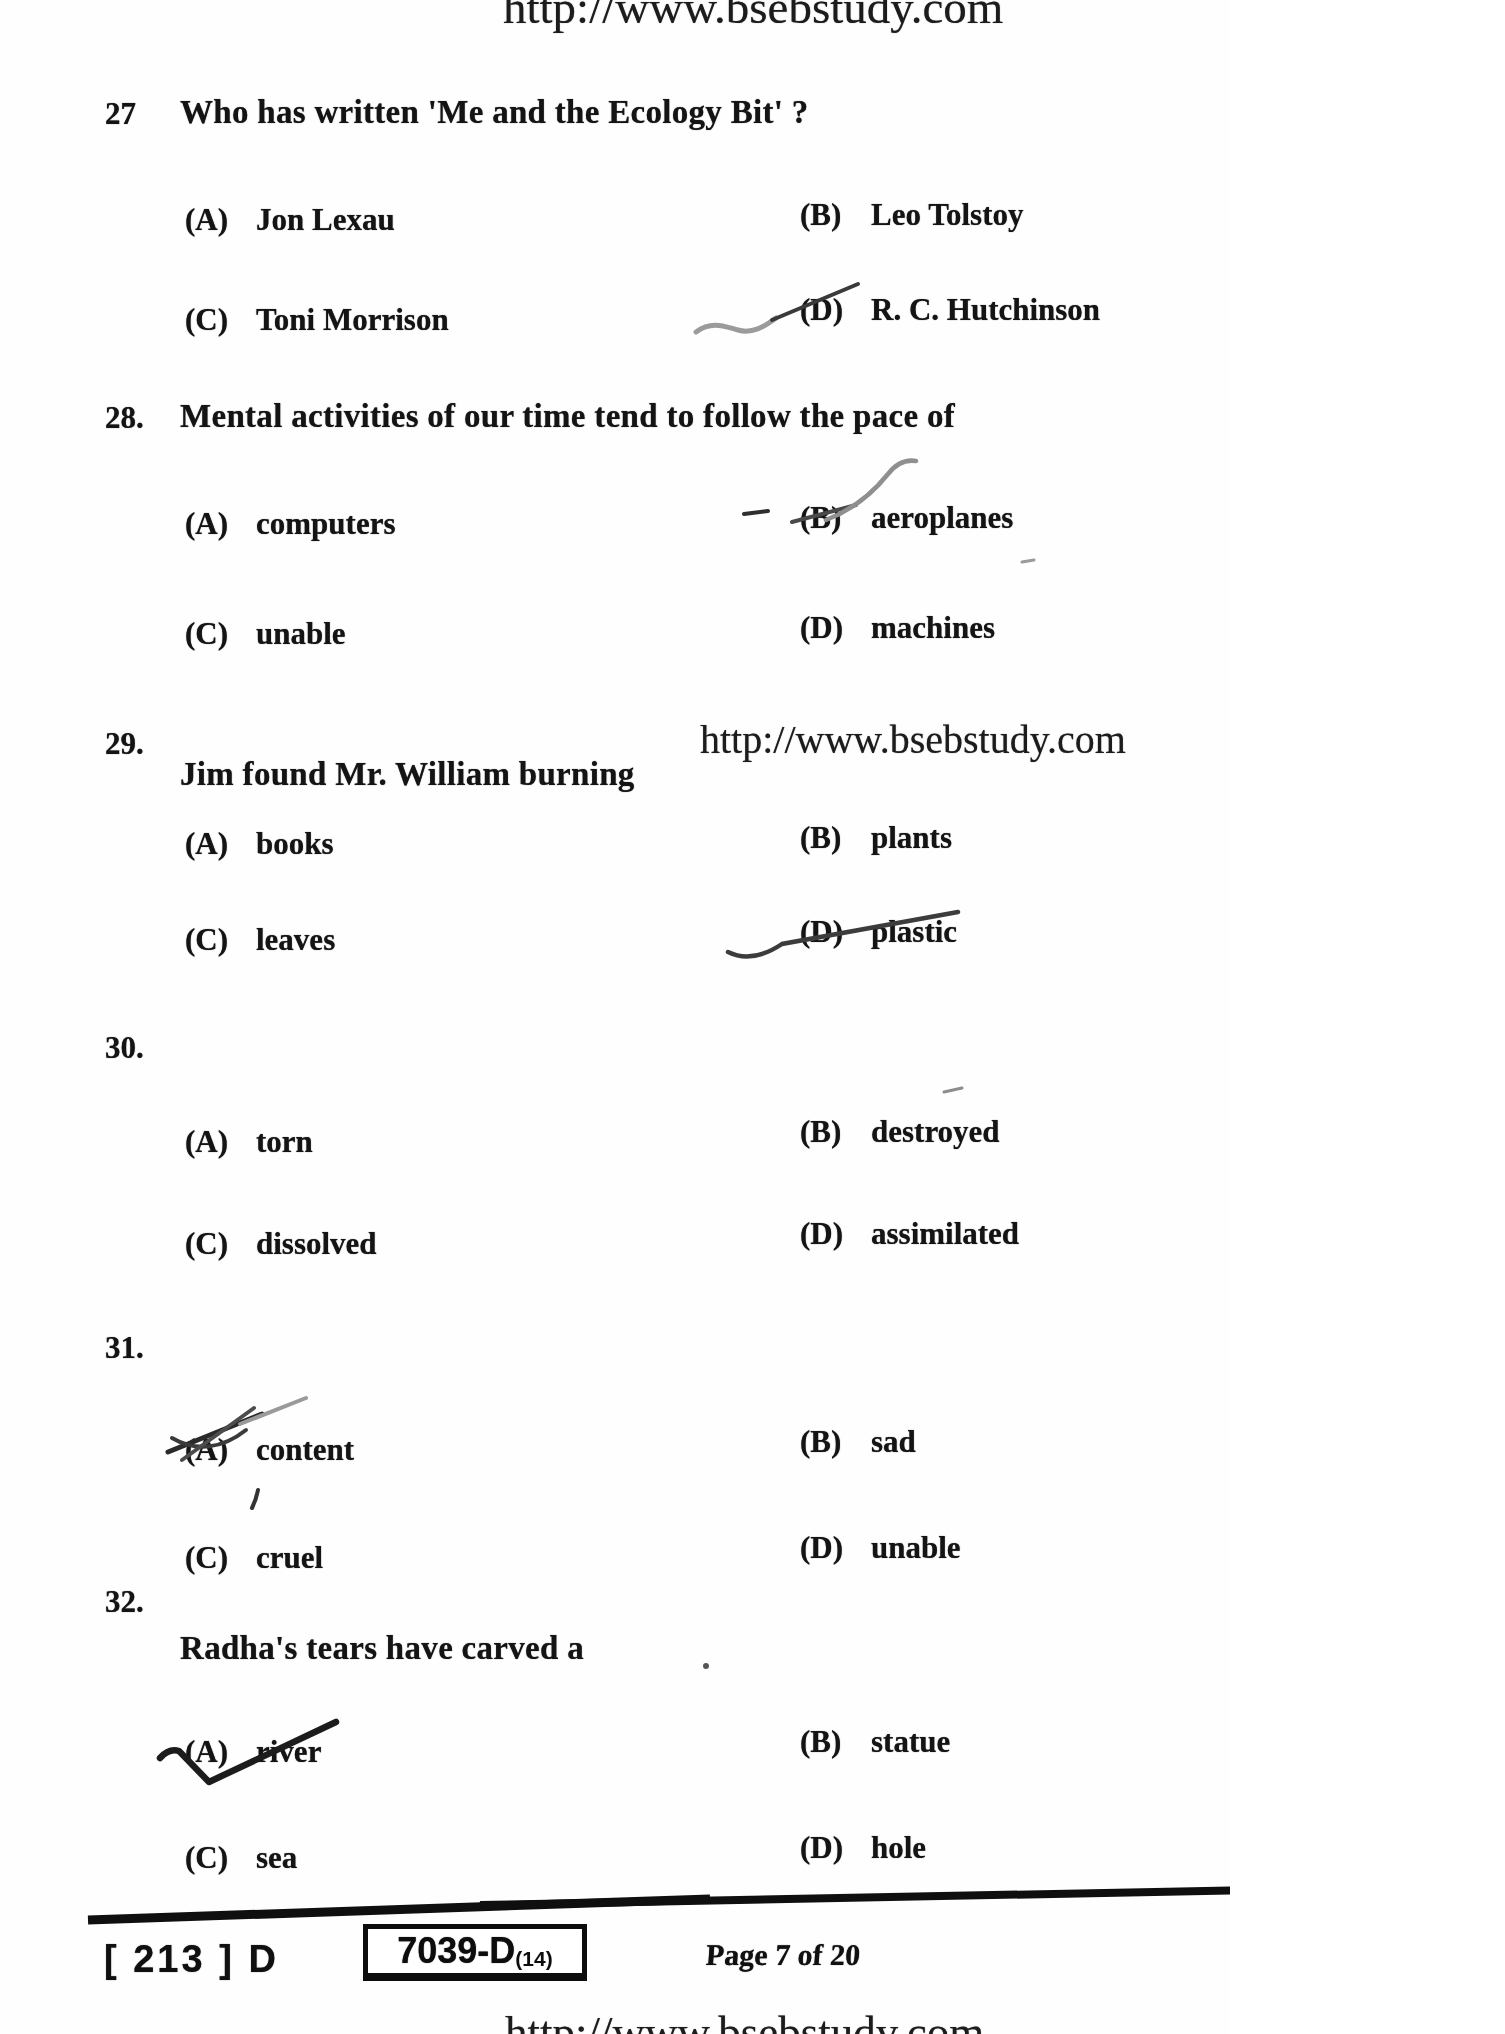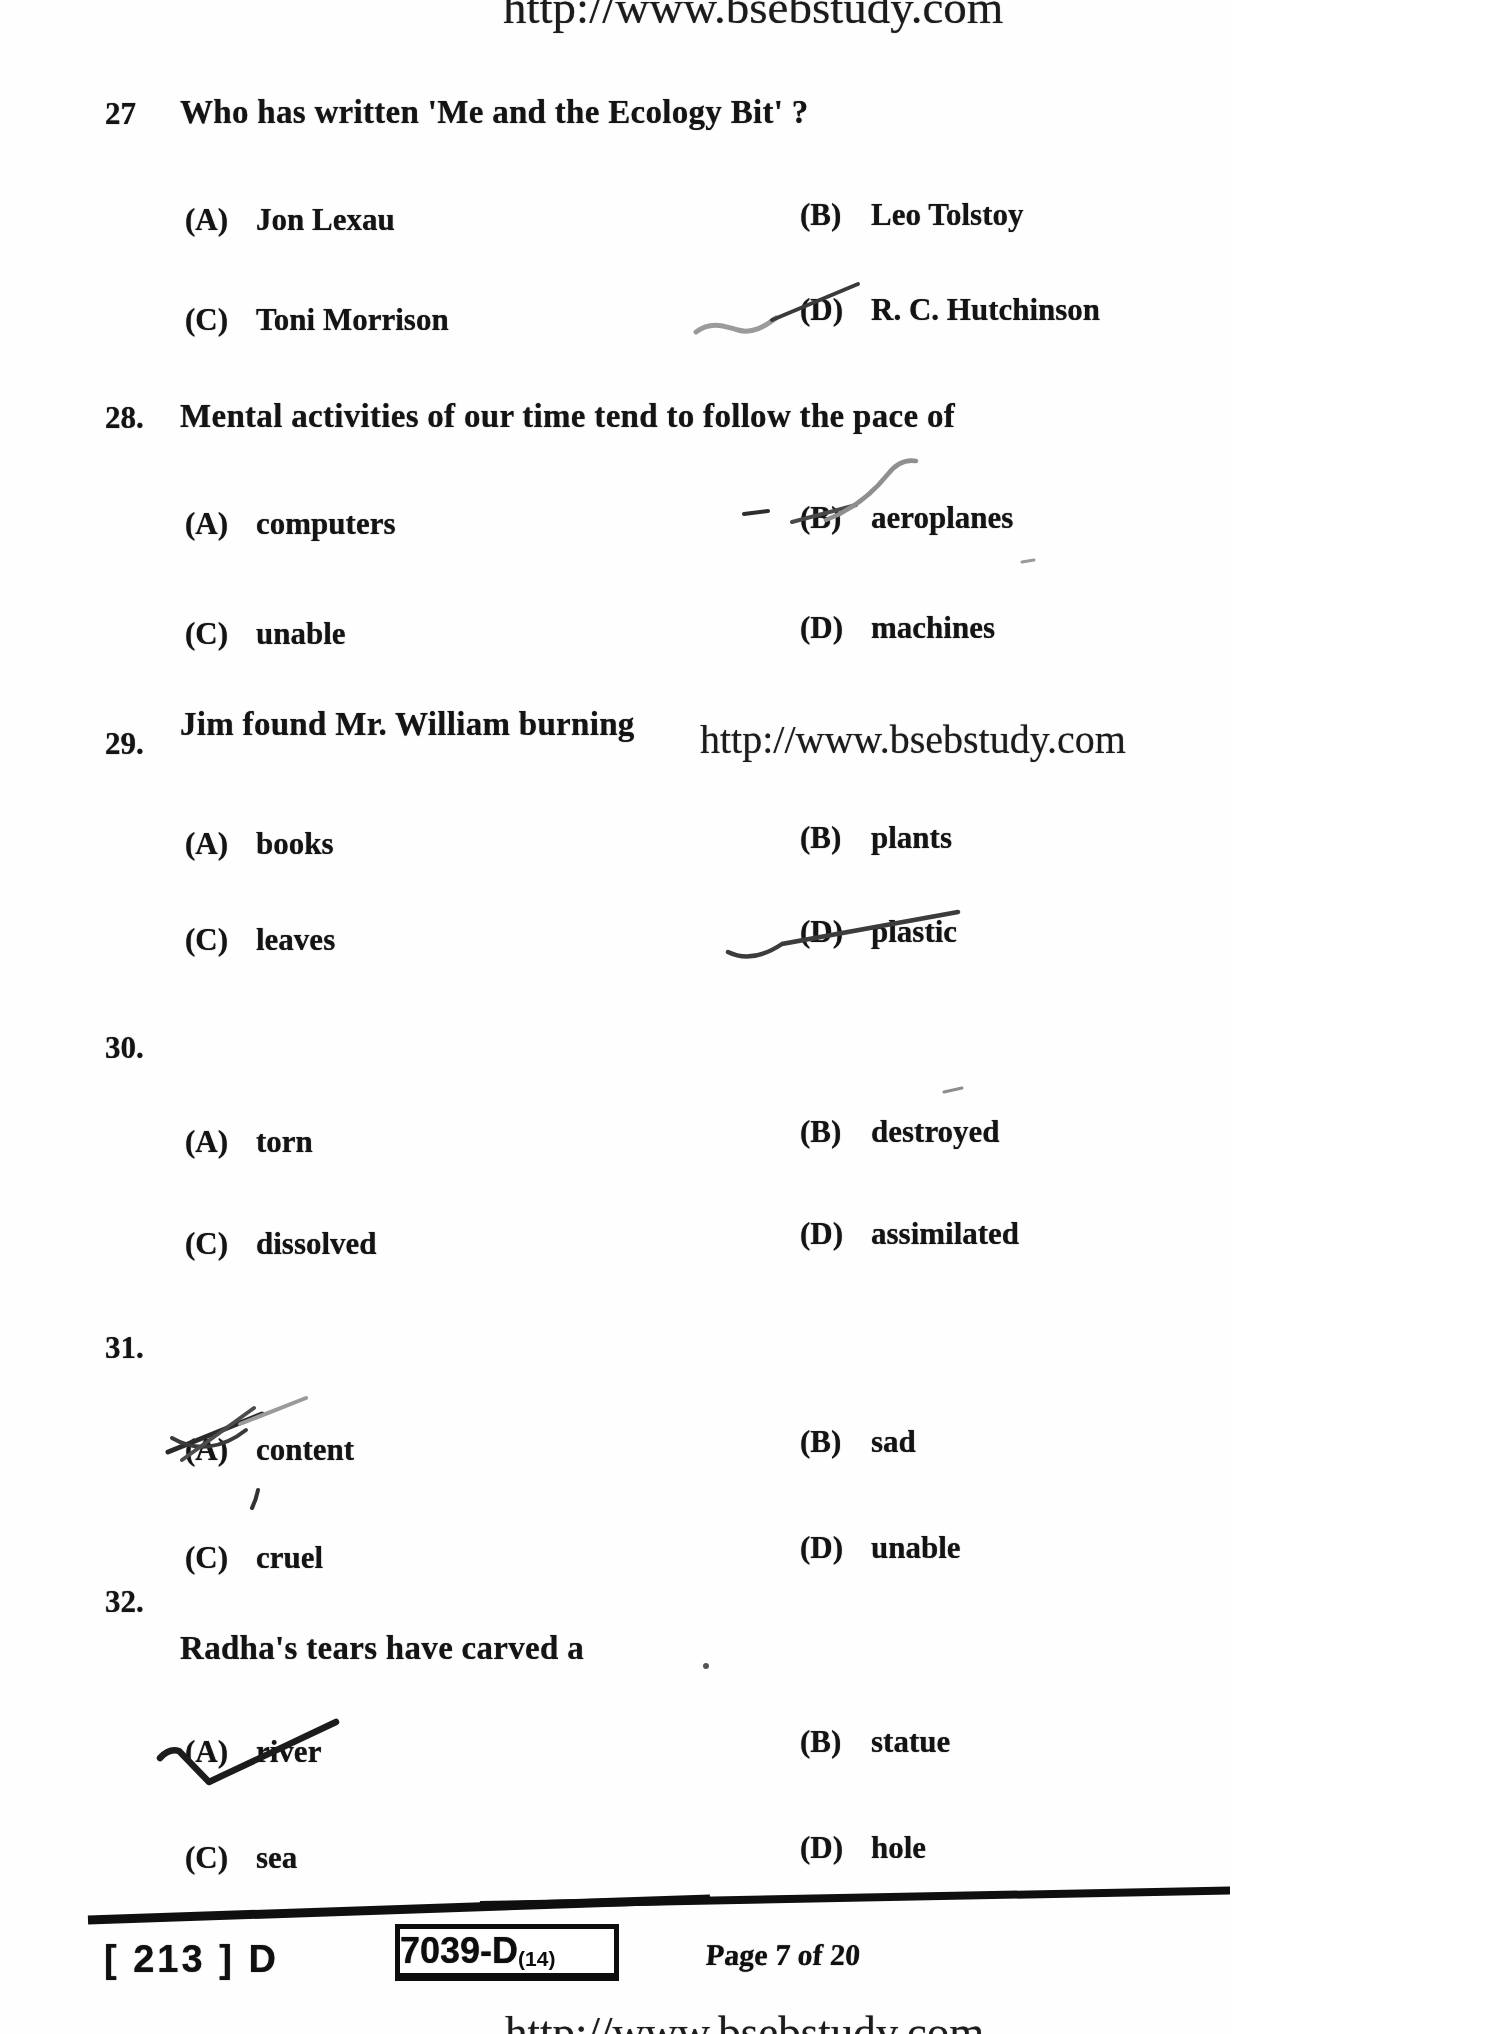--- a/index.html
+++ b/index.html
@@ -48,23 +48,22 @@
     position:absolute;left:104px;top:1938px;
     font-family:"Liberation Sans", sans-serif;
     font-weight:700;font-size:38px;letter-spacing:3px;
     color:#101010;white-space:nowrap;
     text-shadow:0 0 1px rgba(0,0,0,.8);
   }
   .footer-box{
     position:absolute;left:363px;top:1924px;
     width:214px;height:44px;
     border:5px solid #0d0d0d;border-bottom-width:8px;
-    display:flex;align-items:center;justify-content:flex-start;
+    display:flex;align-items:center;justify-content:center;
     background:#fff;
-    margin-left:32px;
   }
   .footer-box .code{
     font-family:"Liberation Sans", sans-serif;
     font-weight:700;font-size:36px;color:#0d0d0d;
     white-space:nowrap;
     text-shadow:0 0 1px rgba(0,0,0,.8);
   }
   .footer-box .code-sub{
     font-family:"Liberation Sans", sans-serif;
     font-weight:700;font-size:21px;color:#0d0d0d;
@@ -117,21 +116,21 @@
   <div class="opt" style="left:185px;top:616px">
     <span class="olabel">(C)</span>
     <span class="otext">unable</span>
   </div>
   <div class="opt" style="left:800px;top:610px">
     <span class="olabel">(D)</span>
     <span class="otext">machines</span>
   </div>
 
   <div class="qnum" style="left:105px;top:726px">29.</div>
-  <div class="qtext" style="left:180px;top:706px">Jim found Mr. William burning</div>
+  <div class="qtext" style="left:180px;top:756px">Jim found Mr. William burning</div>
   <div class="wm wm-inline">http://www.bsebstudy.com</div>
   <div class="opt" style="left:185px;top:826px">
     <span class="olabel">(A)</span>
     <span class="otext">books</span>
   </div>
   <div class="opt" style="left:800px;top:820px">
     <span class="olabel">(B)</span>
     <span class="otext">plants</span>
   </div>
   <div class="opt" style="left:185px;top:922px">

